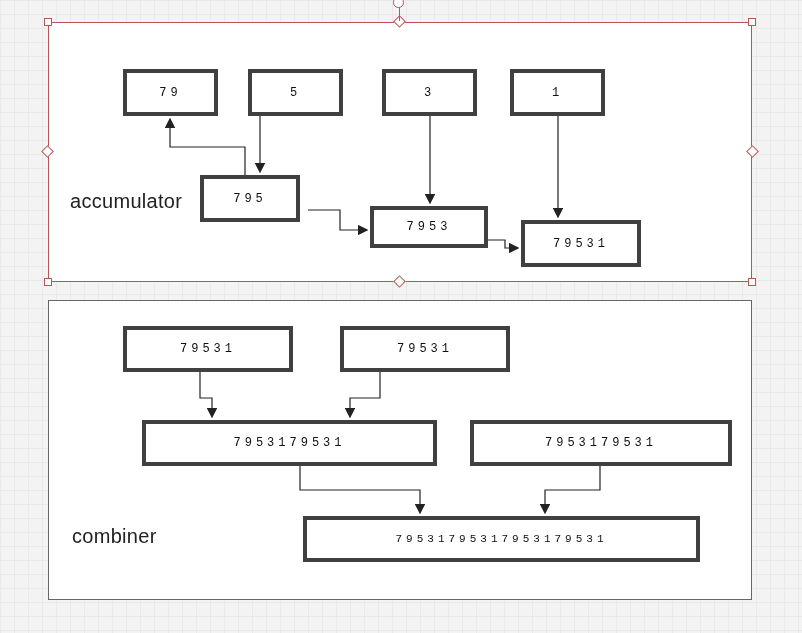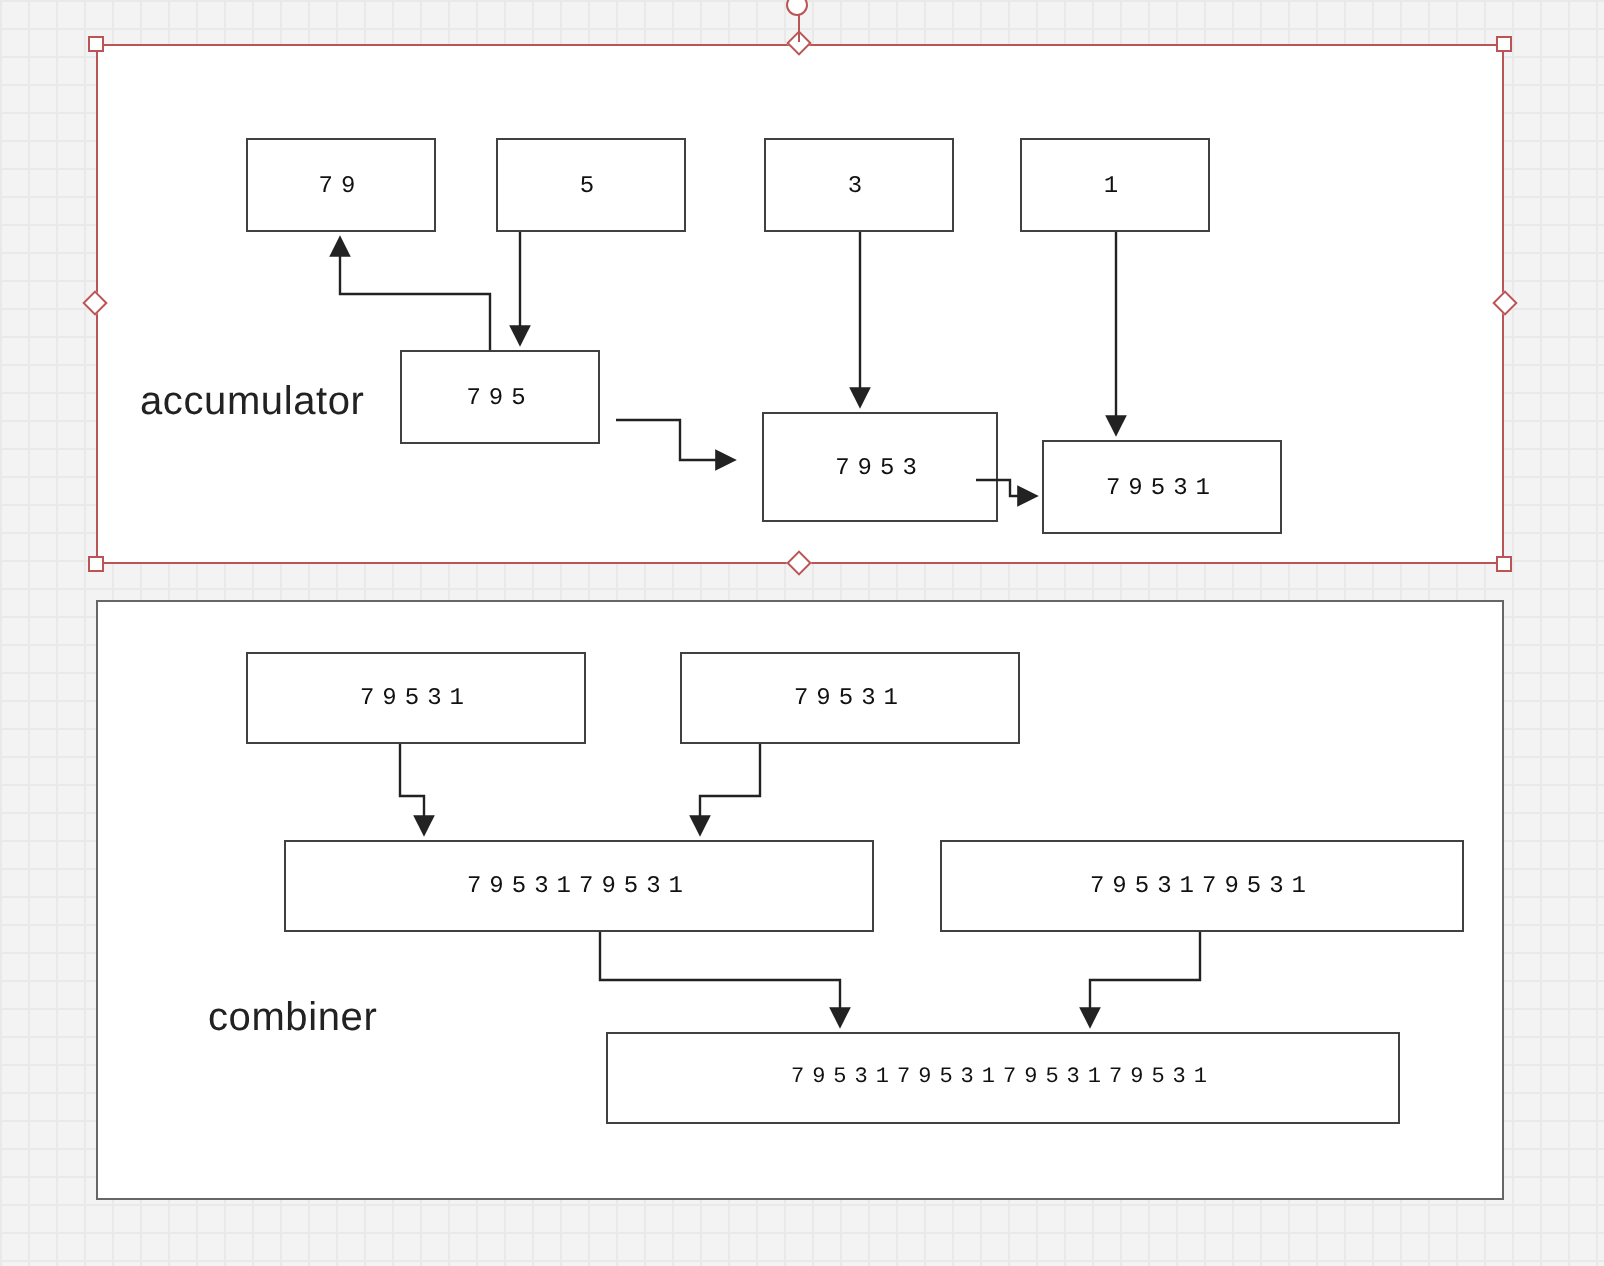--- a/index.html
+++ b/index.html
@@ -28,21 +28,21 @@
   .label {
     position:absolute;
     font-size:20px;
     color:#222;
     letter-spacing:0.3px;
     font-family: Arial, sans-serif;
   }
   .box {
     position:absolute;
     background:#fff;
-    border:1px solid #404040;
+    border:4px solid #404040;
     display:flex;
     align-items:center;
     justify-content:center;
     font-family: "Courier New", monospace;
     font-size:12px;
     letter-spacing:4px;
     color:#111;
     text-align:center;
   }
   
@@ -99,25 +99,25 @@
 <div class="rotbar" style="left:399px; top:7px;"></div>
 <div class="rot" style="left:393px; top:-3px;"></div>
 
 <div class="label" style="left:70px; top:190px;">accumulator</div>
 
 <div class="box" style="left:123px; top:69px;  width:95px;  height:47px;">79</div>
 <div class="box" style="left:248px; top:69px;  width:95px;  height:47px;">5</div>
 <div class="box" style="left:382px; top:69px;  width:95px;  height:47px;">3</div>
 <div class="box" style="left:510px; top:69px;  width:95px;  height:47px;">1</div>
 <div class="box" style="left:200px; top:175px; width:100px; height:47px;">795</div>
-<div class="box" style="left:370px; top:206px; width:118px; height:55px;margin-left:11px;">7953</div>
+<div class="box" style="left:370px; top:206px; width:118px; height:42px;">7953</div>
 <div class="box" style="left:521px; top:220px; width:120px; height:47px;">79531</div>
 
 <div class="panel" style="left:48px; top:300px; width:704px; height:300px;"></div>
-<div class="label" style="left:72px; top:498px;margin-left:32px;">combiner</div>
+<div class="label" style="left:72px; top:525px;">combiner</div>
 
 <div class="box" style="left:123px; top:326px; width:170px; height:46px;">79531</div>
 <div class="box" style="left:340px; top:326px; width:170px; height:46px;">79531</div>
 <div class="box" style="left:142px; top:420px; width:295px; height:46px;">7953179531</div>
 <div class="box" style="left:470px; top:420px; width:262px; height:46px;">7953179531</div>
 <div class="box" style="left:303px; top:516px; width:397px; height:46px; font-size:11px;">79531795317953179531</div>
 
 <svg class="arrows">
   <defs>
     <marker id="ah" markerWidth="9" markerHeight="9" refX="7" refY="4.5" orient="auto">

